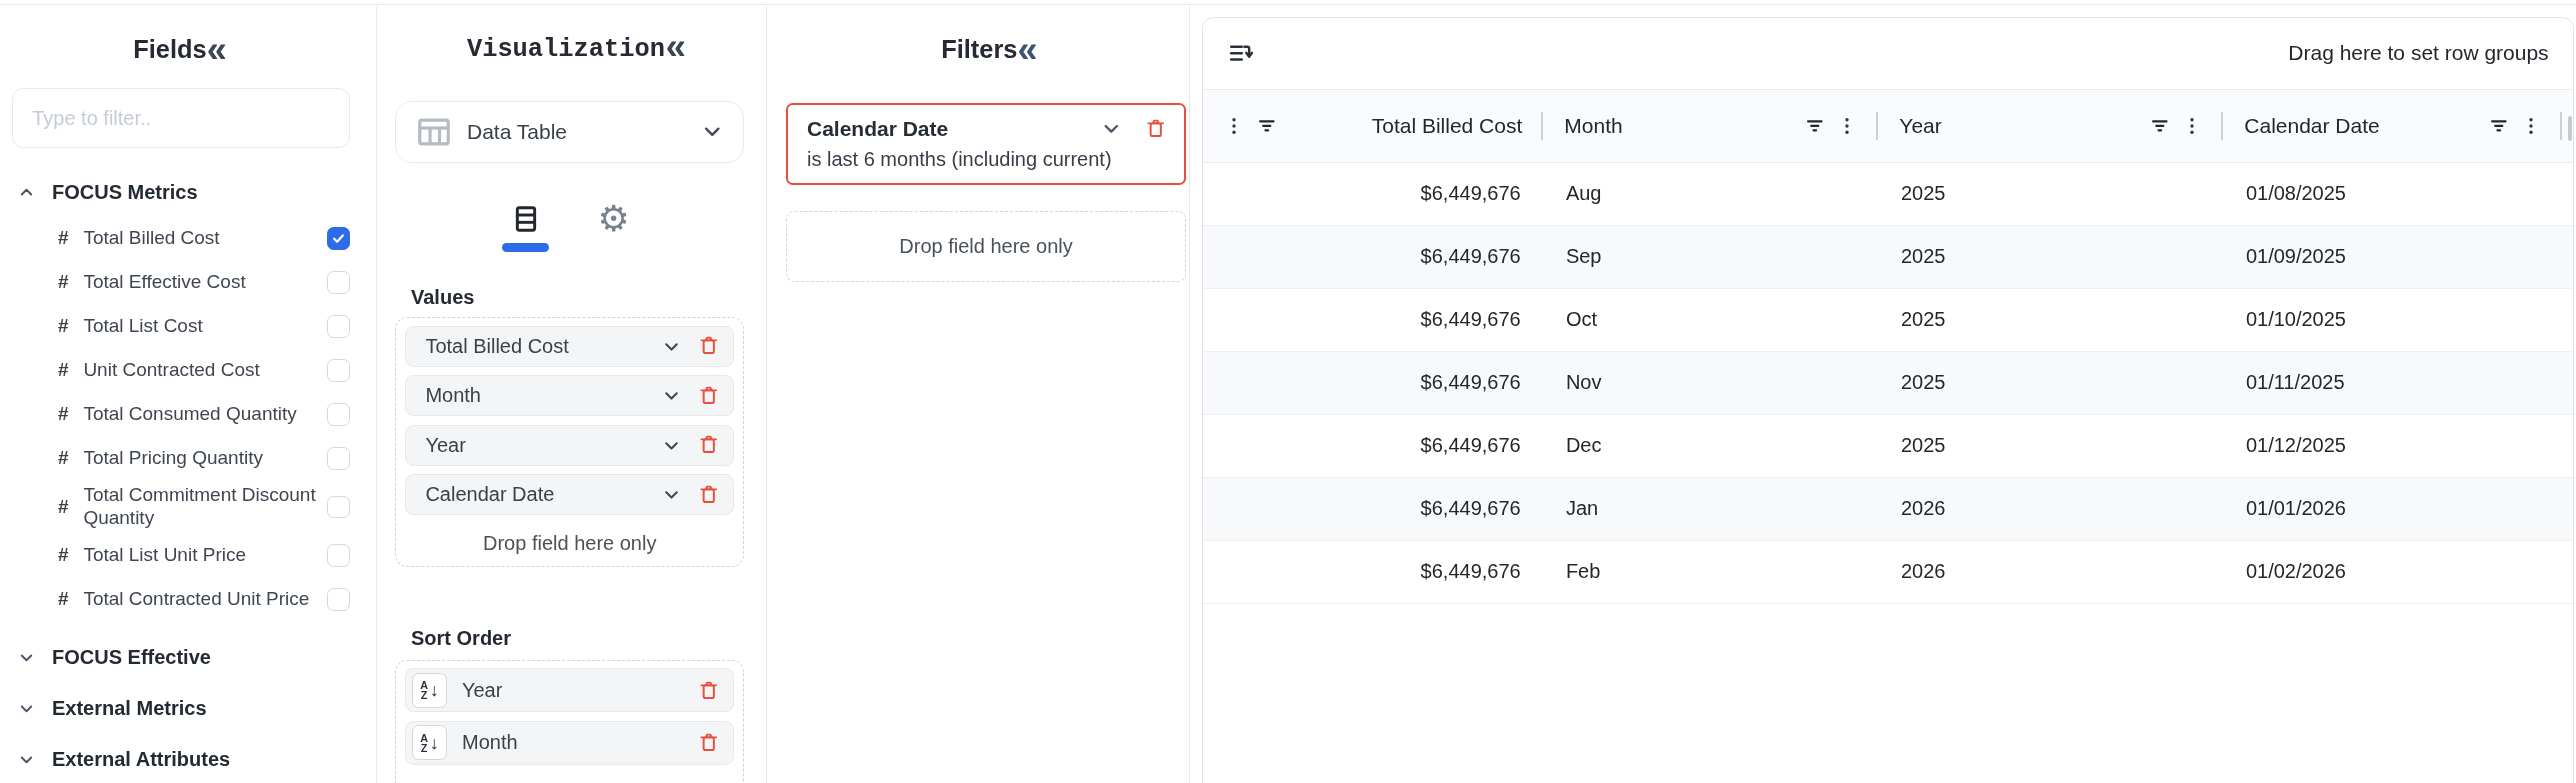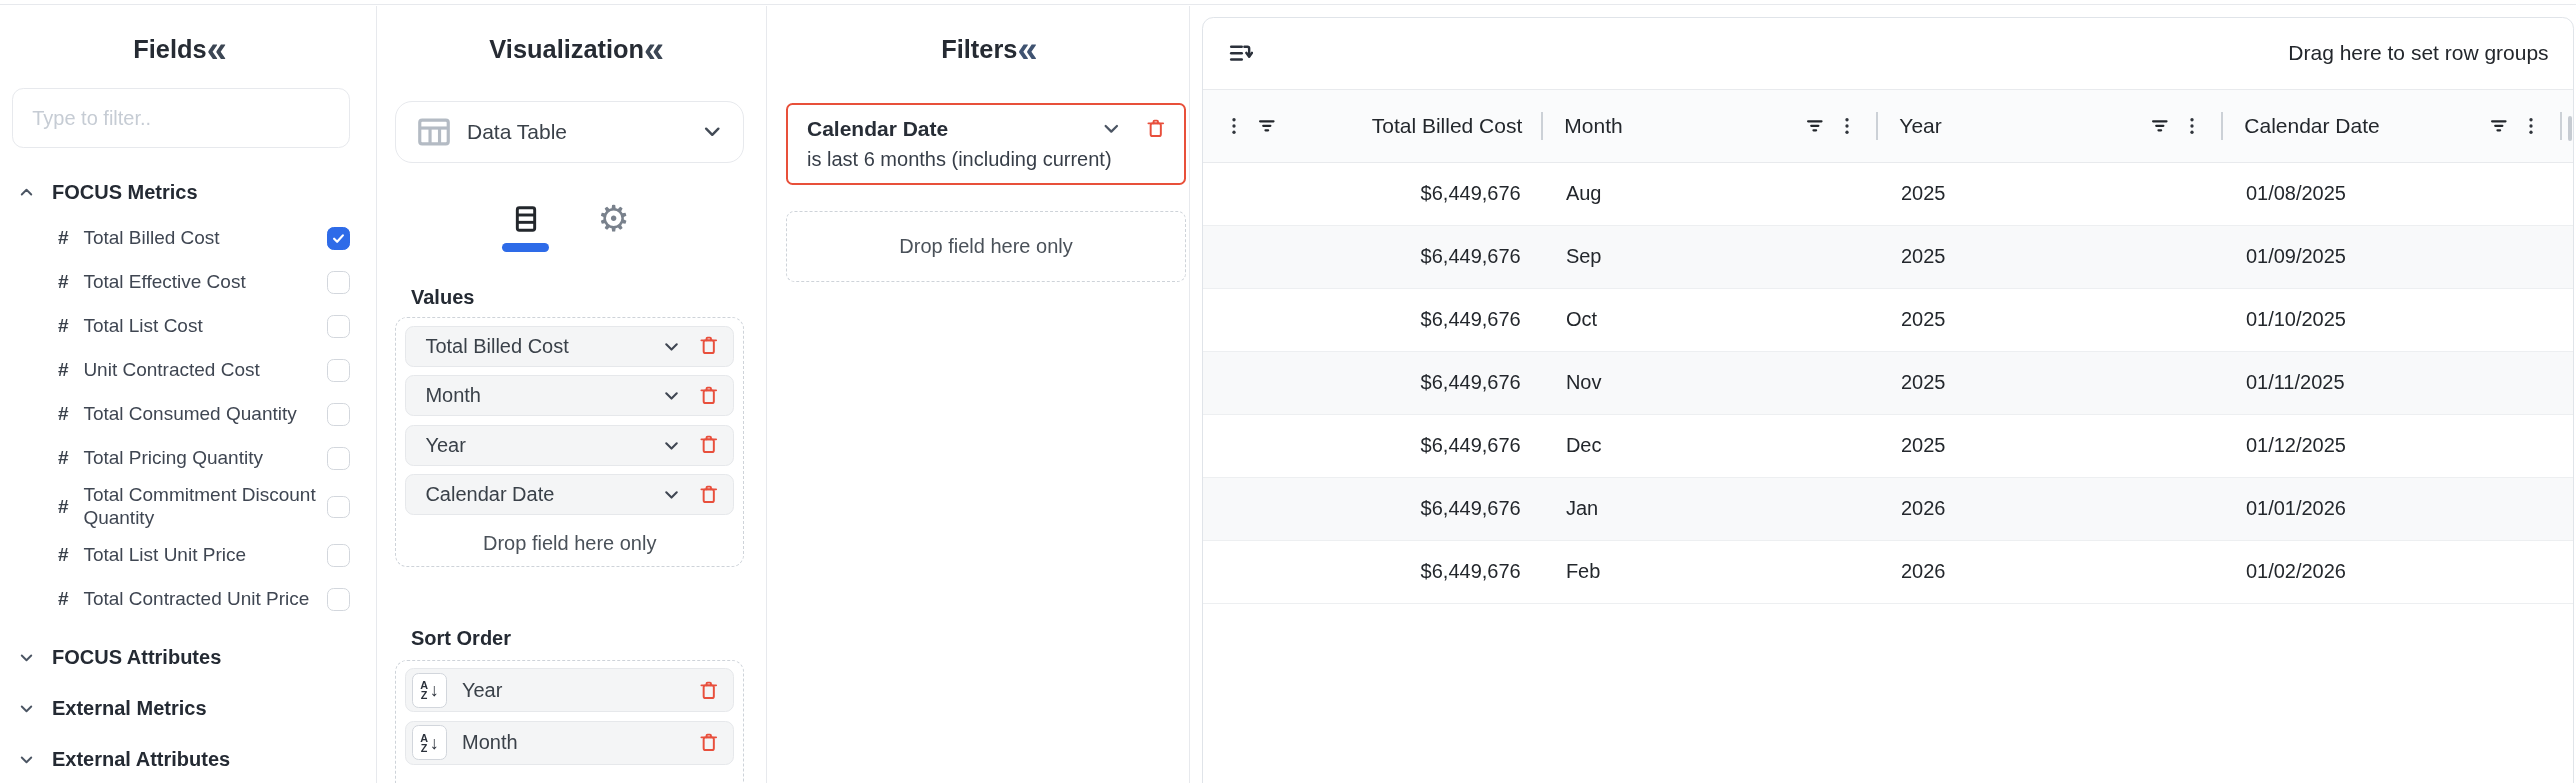--- a/index.html
+++ b/index.html
@@ -7,21 +7,21 @@
               font-family:"Liberation Sans", sans-serif; color:#3f4652; }
   .topline { position:absolute; top:3.8px; left:0; right:0; border-top:1.4px solid #e7e9ed; }
 
   .panel { position:absolute; top:5.6px; bottom:0; background:#fff; }
   #p-fields  { left:0;    width:377px; border-right:1.4px solid #e7e9ed; padding:0; }
   #p-viz     { left:377px; width:390px; border-right:1.4px solid #e7e9ed; padding:0 21.6px 0 18px; }
   #p-filters { left:767px; width:423px; border-right:1.4px solid #e7e9ed; padding:0 3px 0 19px; }
 
   .p-head { display:flex; align-items:center; justify-content:center; margin-top:30px; height:28px; }
   #p-fields .p-head { margin-left:16px; margin-right:32px; }
-  #p-viz .p-head { margin-left:16px; margin-right:1.9px; }
+  #p-viz .p-head { margin-left:16px; margin-right:1.9px;font-family:Liberation Mono, monospace; }
   #p-filters .p-head { margin-left:16px; margin-right:9.4px; }
   .p-title { font-size:25.4px; font-weight:600; color:#262b33; }
   .collapse { font-size:36px; line-height:28px; color:#3c4654; cursor:pointer; font-weight:600; }
   #p-filters .collapse { color:#3f5371; }
 
   
   .search-box { margin:24.5px 26px 0 12.2px; height:60px; border:1.6px solid #e7e9ed; border-radius:11.3px;
                 display:flex; align-items:center; padding:0 19px; }
   .search-box input { border:0; outline:0; width:100%; font-size:20px; color:#3f4652; font-family:inherit; }
   .search-box input::placeholder { color:#c6ccd4; }
@@ -154,21 +154,21 @@
     <span class="hash">#</span>
     <span class="f-label">Total Contracted Unit Price</span>
     <span class="cb "></span>
   </div>
     </div>
   <div id="field-sections">
   <div class="f-section">
     <svg width="19" height="19" viewBox="0 0 24 24" fill="none" stroke="#4b5563" stroke-width="2.4" stroke-linecap="round" stroke-linejoin="round">
           <polyline points="6,9.5 12,15.5 18,9.5"></polyline>
         </svg>
-    <span>FOCUS Attributes</span>
+    <span>FOCUS Effective</span>
   </div>
   <div class="f-section">
     <svg width="19" height="19" viewBox="0 0 24 24" fill="none" stroke="#4b5563" stroke-width="2.4" stroke-linecap="round" stroke-linejoin="round">
           <polyline points="6,9.5 12,15.5 18,9.5"></polyline>
         </svg>
     <span>External Metrics</span>
   </div>
   <div class="f-section">
     <svg width="19" height="19" viewBox="0 0 24 24" fill="none" stroke="#4b5563" stroke-width="2.4" stroke-linecap="round" stroke-linejoin="round">
           <polyline points="6,9.5 12,15.5 18,9.5"></polyline>

